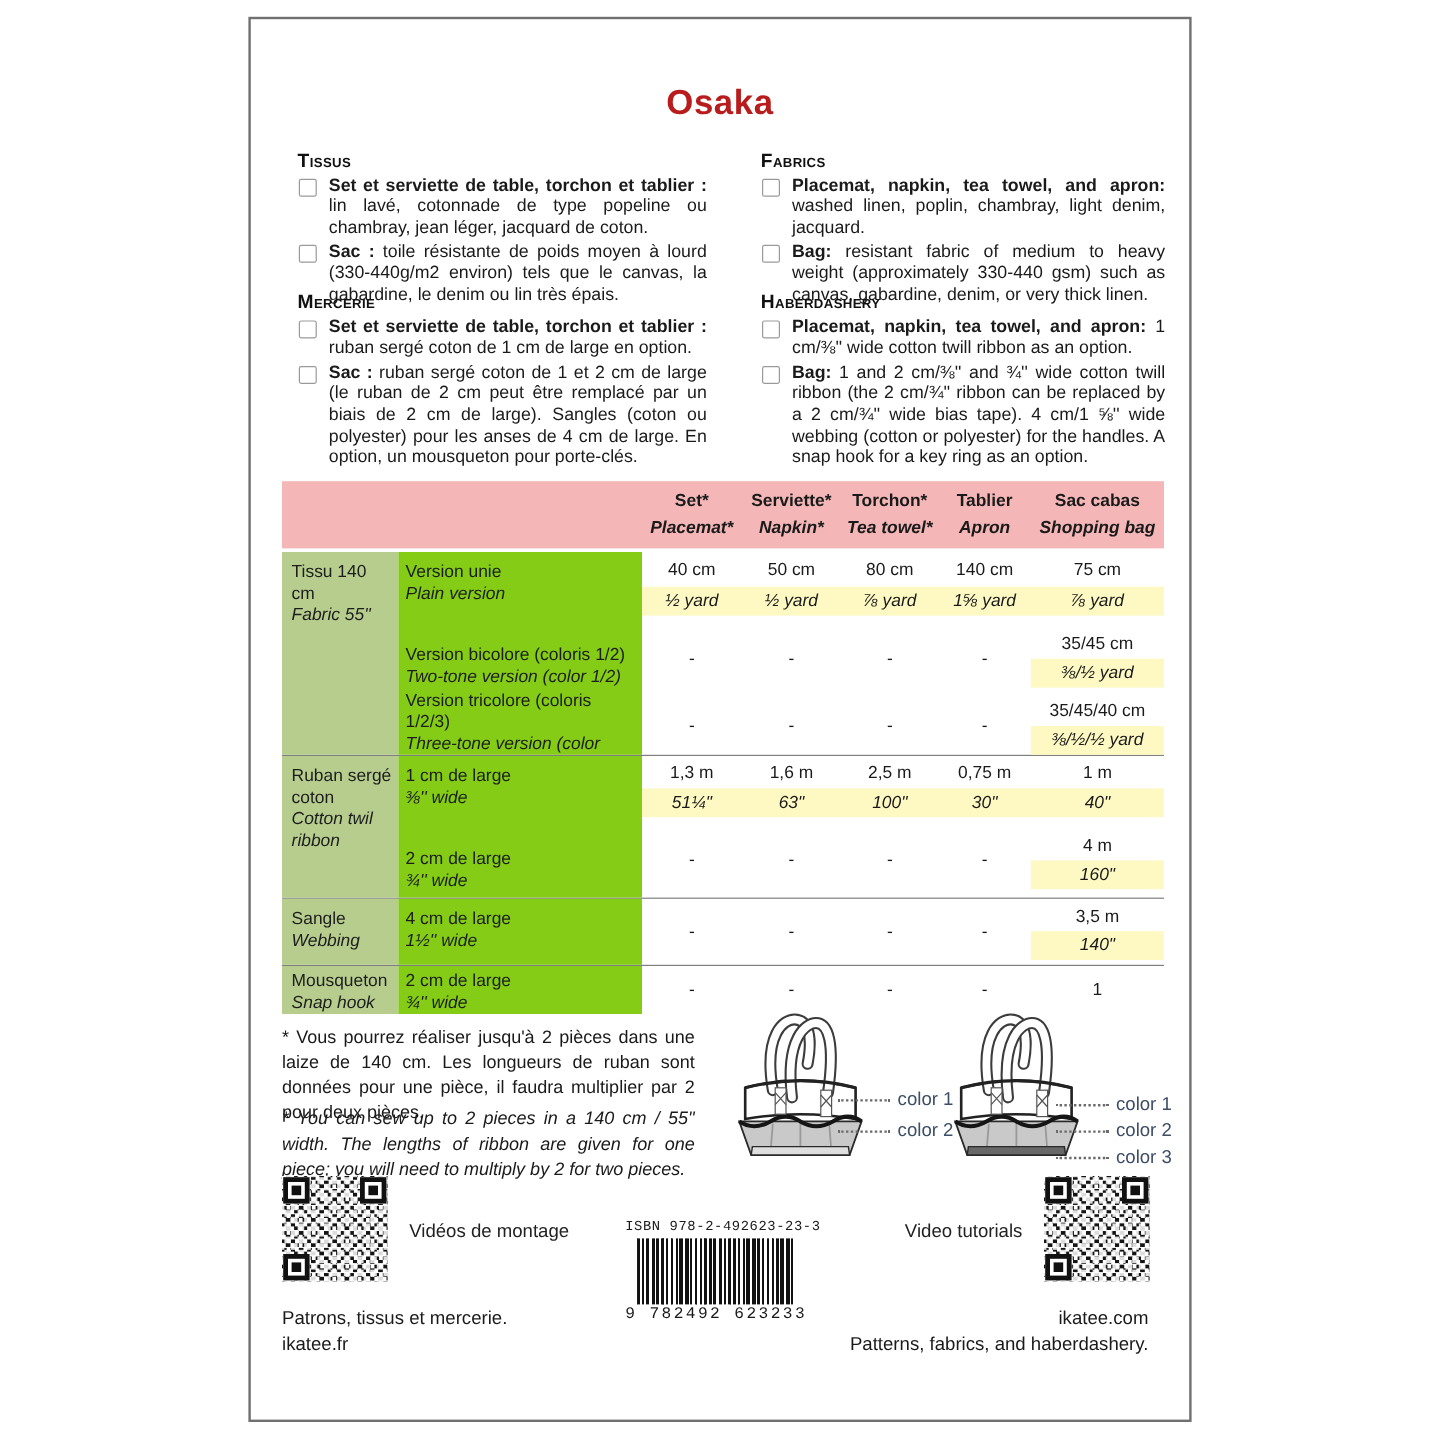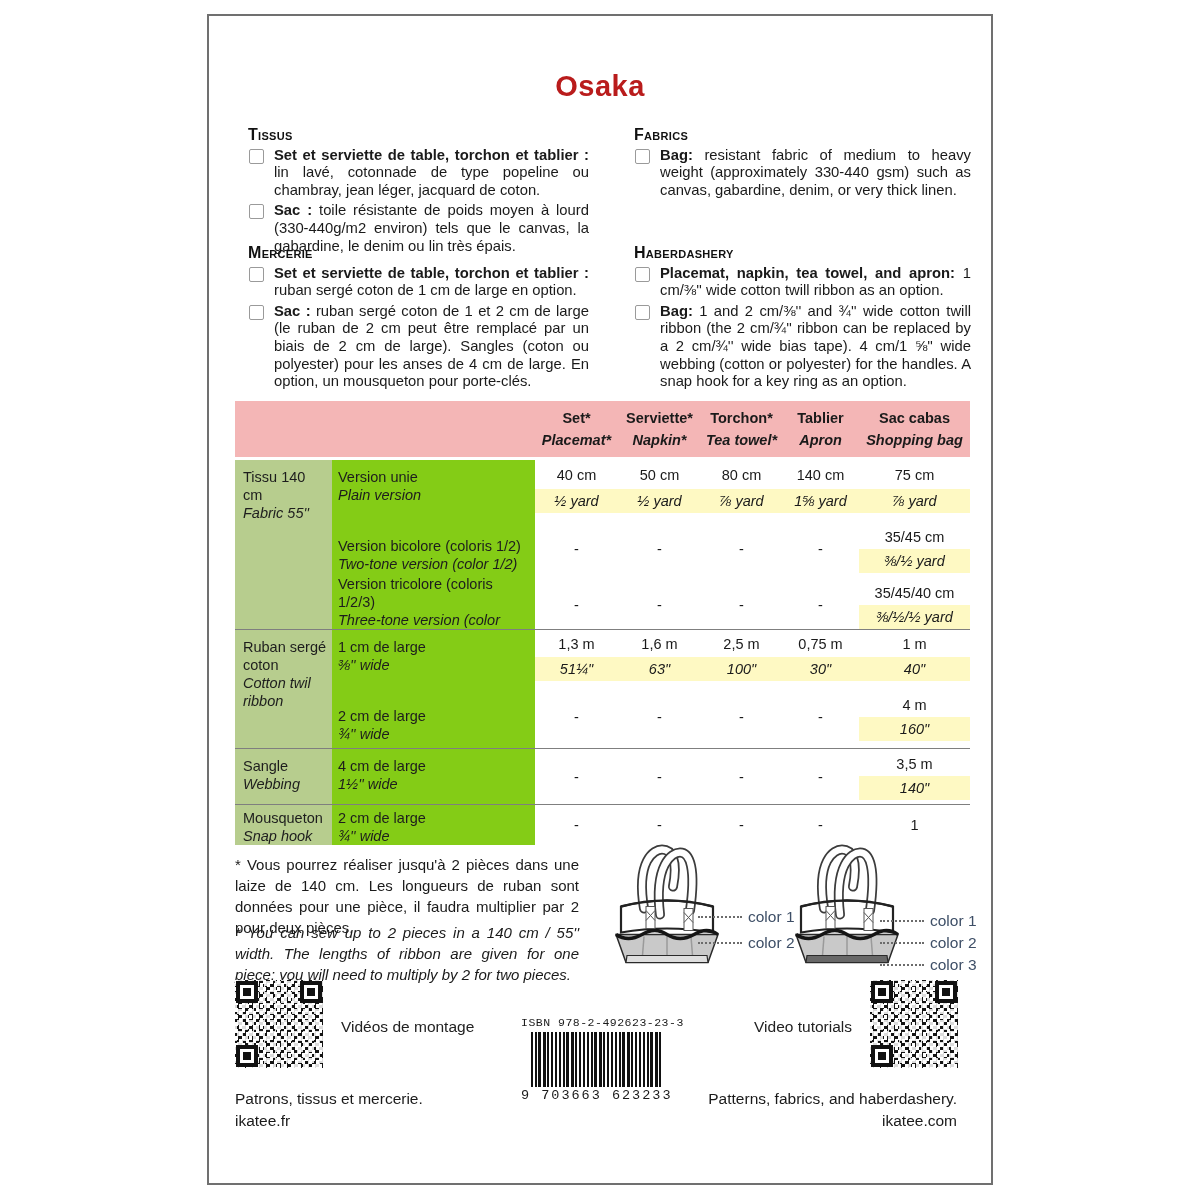--- a/index.html
+++ b/index.html
@@ -107,20 +107,24 @@
     <div class="item">
       <span class="cb"></span>
       <p class="item-text"><b>Sac :</b> <span>toile résistante de poids moyen à lourd (330-440g/m2 environ) tels que le canvas, la gabardine, le denim ou lin très épais.</span></p>
     </div>
   </div>
 
   <div class="blk blk-fabrics">
     <div class="sec-head">Fabrics</div>
     <div class="item">
       <span class="cb"></span>
+      <p class="item-text"><b>Placemat, napkin, tea towel, and apron:</b> <span>washed linen, poplin, chambray, light denim, jacquard.</span></p>
+    </div>
+    <div class="item">
+      <span class="cb"></span>
       <p class="item-text"><b>Bag:</b> <span>resistant fabric of medium to heavy weight (approximately 330-440 gsm) such as canvas, gabardine, denim, or very thick linen.</span></p>
     </div>
   </div>
 
   <div class="blk blk-mercerie">
     <div class="sec-head">Mercerie</div>
     <div class="item">
       <span class="cb"></span>
       <p class="item-text"><b>Set et serviette de table, torchon et tablier :</b> <span>ruban sergé coton de 1 cm de large en option.</span></p>
     </div>
@@ -384,32 +388,32 @@
   <div class="qr qr-left">
     <span class="qf qf-tl"></span>
     <span class="qf qf-tr"></span>
     <span class="qf qf-bl"></span>
   </div>
   <div class="qrlabel qrlabel-left">Vidéos de montage</div>
 
   <div class="isbn">
     <div class="isbn-top">ISBN 978-2-492623-23-3</div>
     <div class="bars"></div>
-    <div class="isbn-num">9 703663 623233</div>
+    <div class="isbn-num">9 782492 623233</div>
   </div>
 
   <div class="qrlabel qrlabel-right">Video tutorials</div>
   <div class="qr qr-right">
     <span class="qf qf-tl"></span>
     <span class="qf qf-tr"></span>
     <span class="qf qf-bl"></span>
   </div>
 
   <div class="foot foot-left">
     <div>Patrons, tissus et mercerie.</div>
     <div>ikatee.fr</div>
   </div>
   <div class="foot foot-right">
+    <div>ikatee.com</div>
     <div>Patterns, fabrics, and haberdashery.</div>
-    <div>ikatee.com</div>
   </div>
 
 </div>
 
 </body></html>

